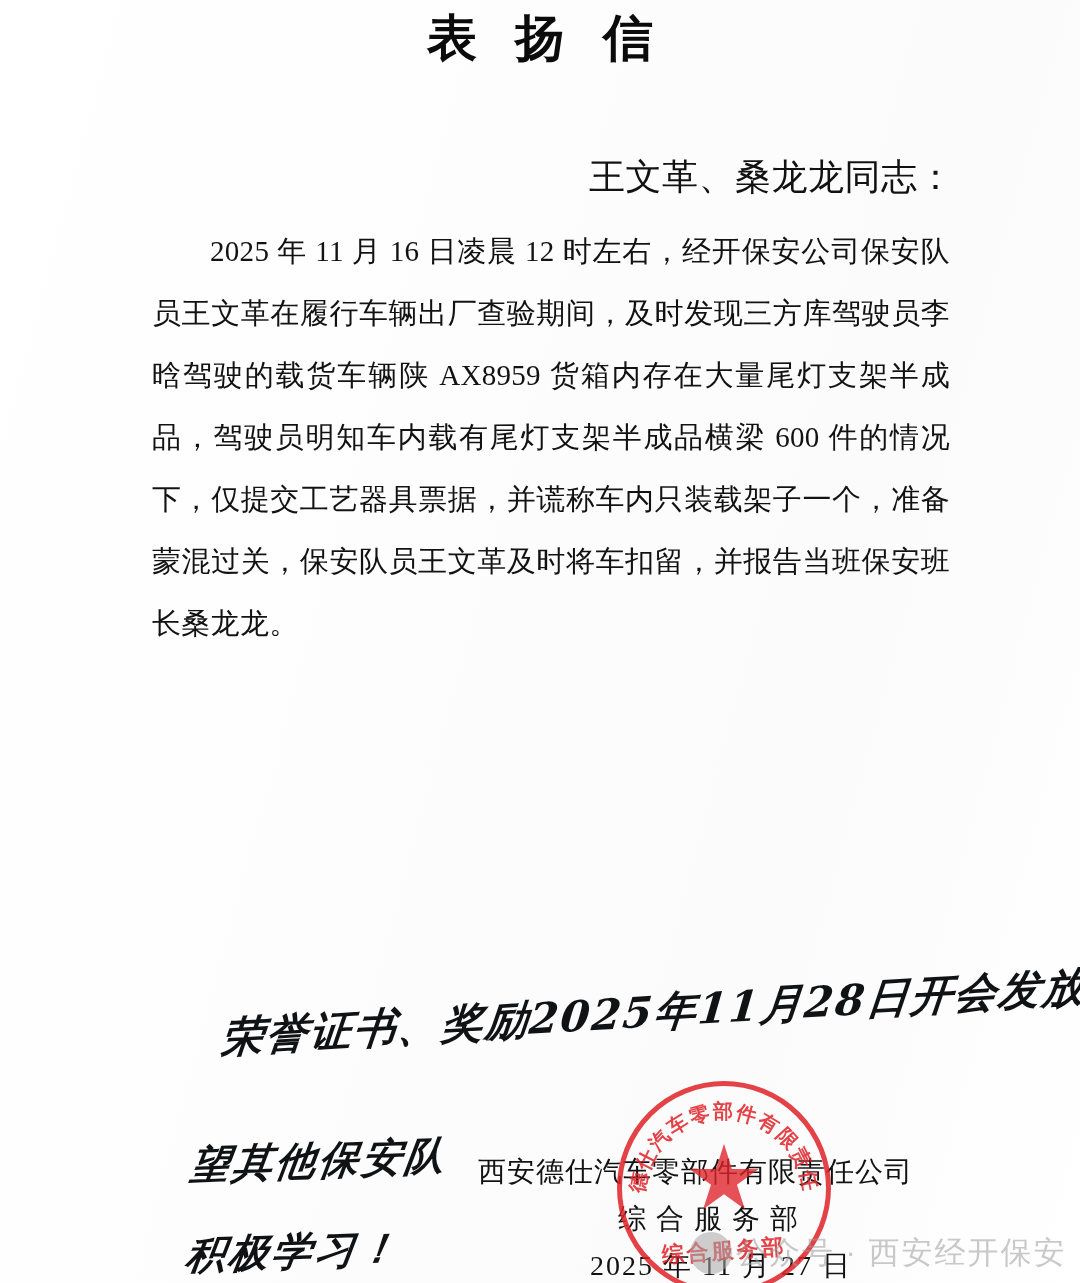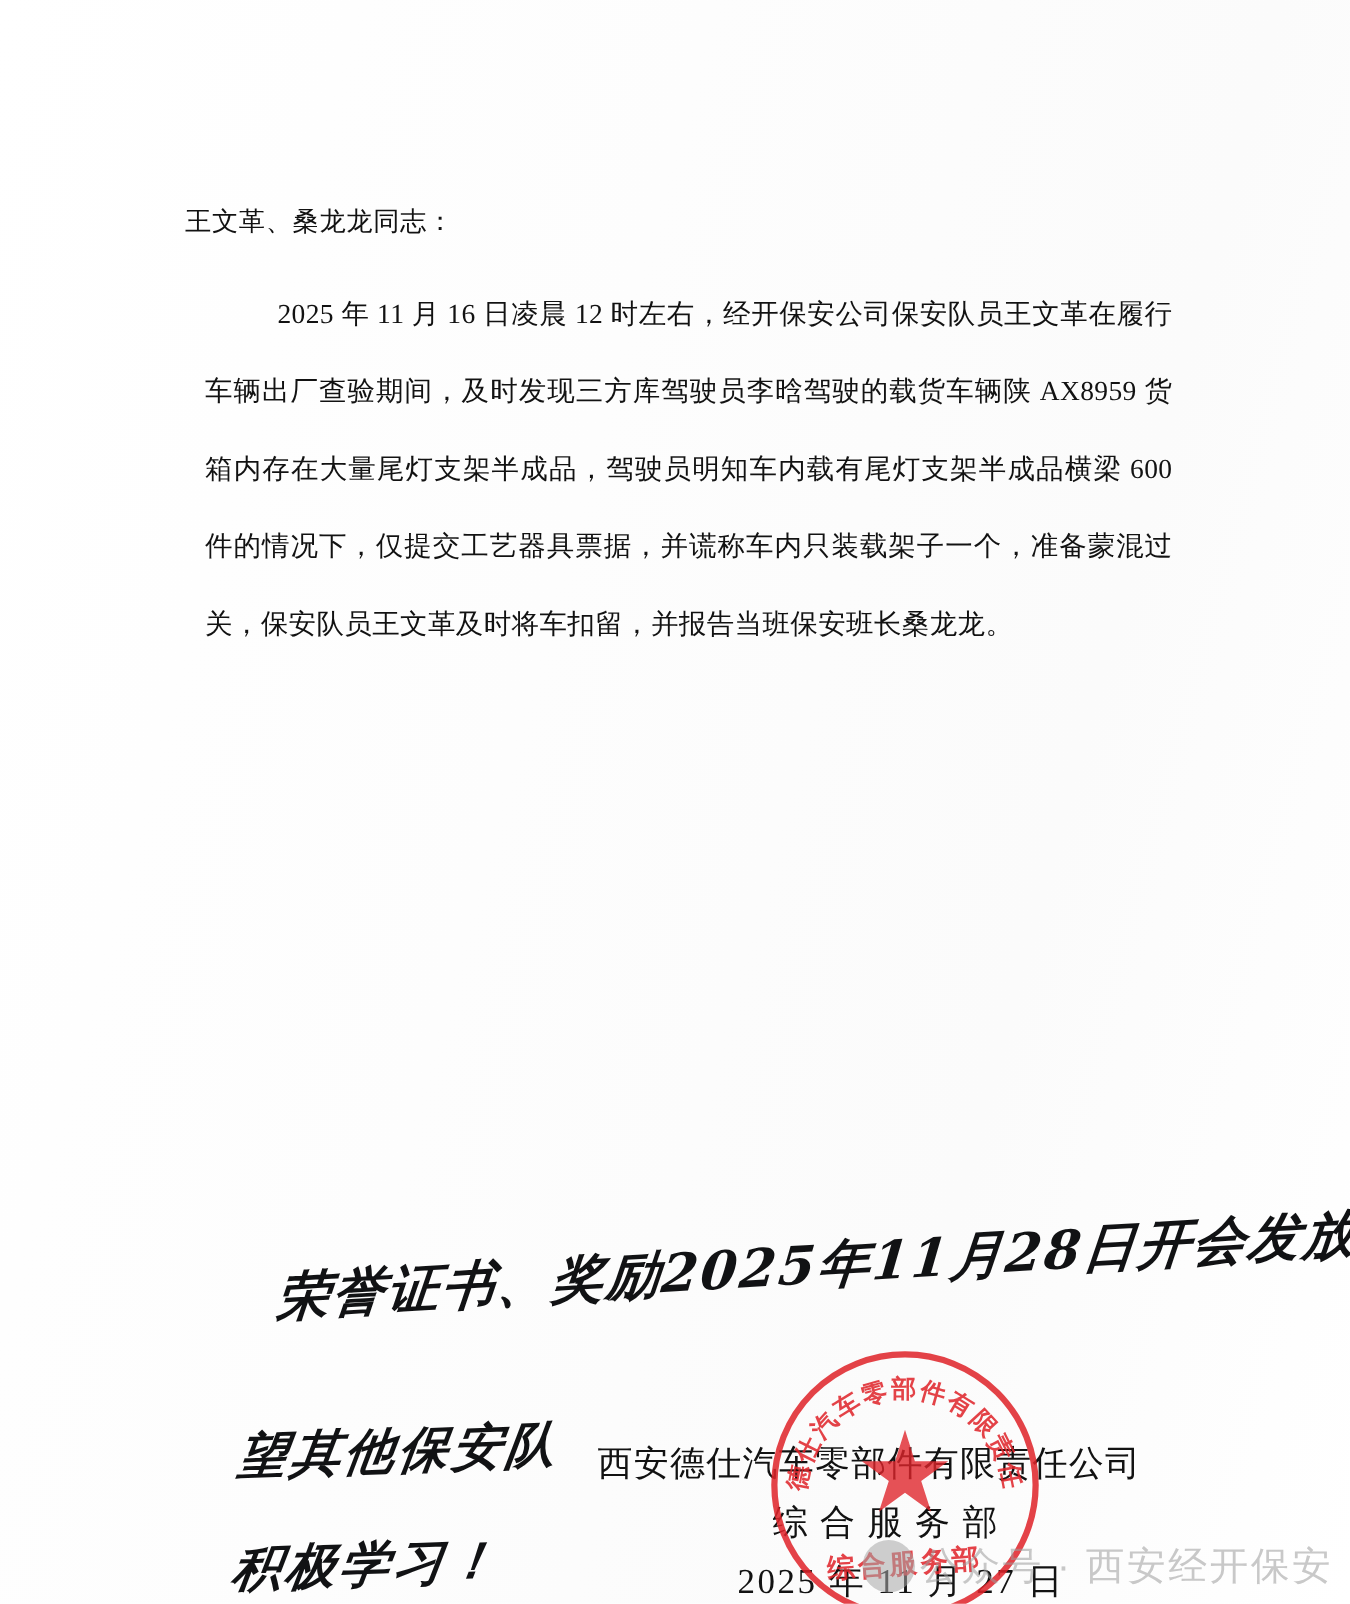--- a/index.html
+++ b/index.html
@@ -40,35 +40,36 @@
   }
 
   .body-block {
     position: absolute;
     top: 146px;
     left: 148px;
     width: 806px;
   }
 
   .salutation {
-    font-size: 21px;
+    font-size: 36px;
     line-height: 62px;
     letter-spacing: 0.5px;
     color: #121212;
+    text-align: right;
   }
 
   .para {
-    font-size: 22px;
+    font-size: 29px;
     line-height: 62px;
     letter-spacing: 0.3px;
     text-align: justify;
     text-align-last: left;
     text-indent: 58px;
     color: #121212;
-    margin: 16px;
+    margin: 4px;
   }
   .para.p1 { margin-top: 12px; }
   .para.p2 { margin-top: 0px; }
 
   
   .handwriting {
     position: absolute;
     font-family: "DejaVu Serif", "Liberation Serif", serif;
     font-style: italic;
     font-weight: 600;
@@ -198,20 +199,21 @@
     color: #9d9d9d;
     letter-spacing: 2px;
     white-space: nowrap;
   }
 </style>
 </head>
 <body>
 
 <div class="page">
 
+  <div class="doc-title">表扬信</div>
 
   <div class="body-block">
     <div class="salutation">王文革、桑龙龙同志：</div>
 
     <p class="para p1">2025 年 11 月 16 日凌晨 12 时左右，经开保安公司保安队员王文革在履行车辆出厂查验期间，及时发现三方库驾驶员李晗驾驶的载货车辆陕 AX8959 货箱内存在大量尾灯支架半成品，驾驶员明知车内载有尾灯支架半成品横梁 600 件的情况下，仅提交工艺器具票据，并谎称车内只装载架子一个，准备蒙混过关，保安队员王文革及时将车扣留，并报告当班保安班长桑龙龙。</p>
 
   </div>
 
   <div class="handwriting hw-line1">荣誉证书、奖励2025年11月28日开会发放</div>
 

